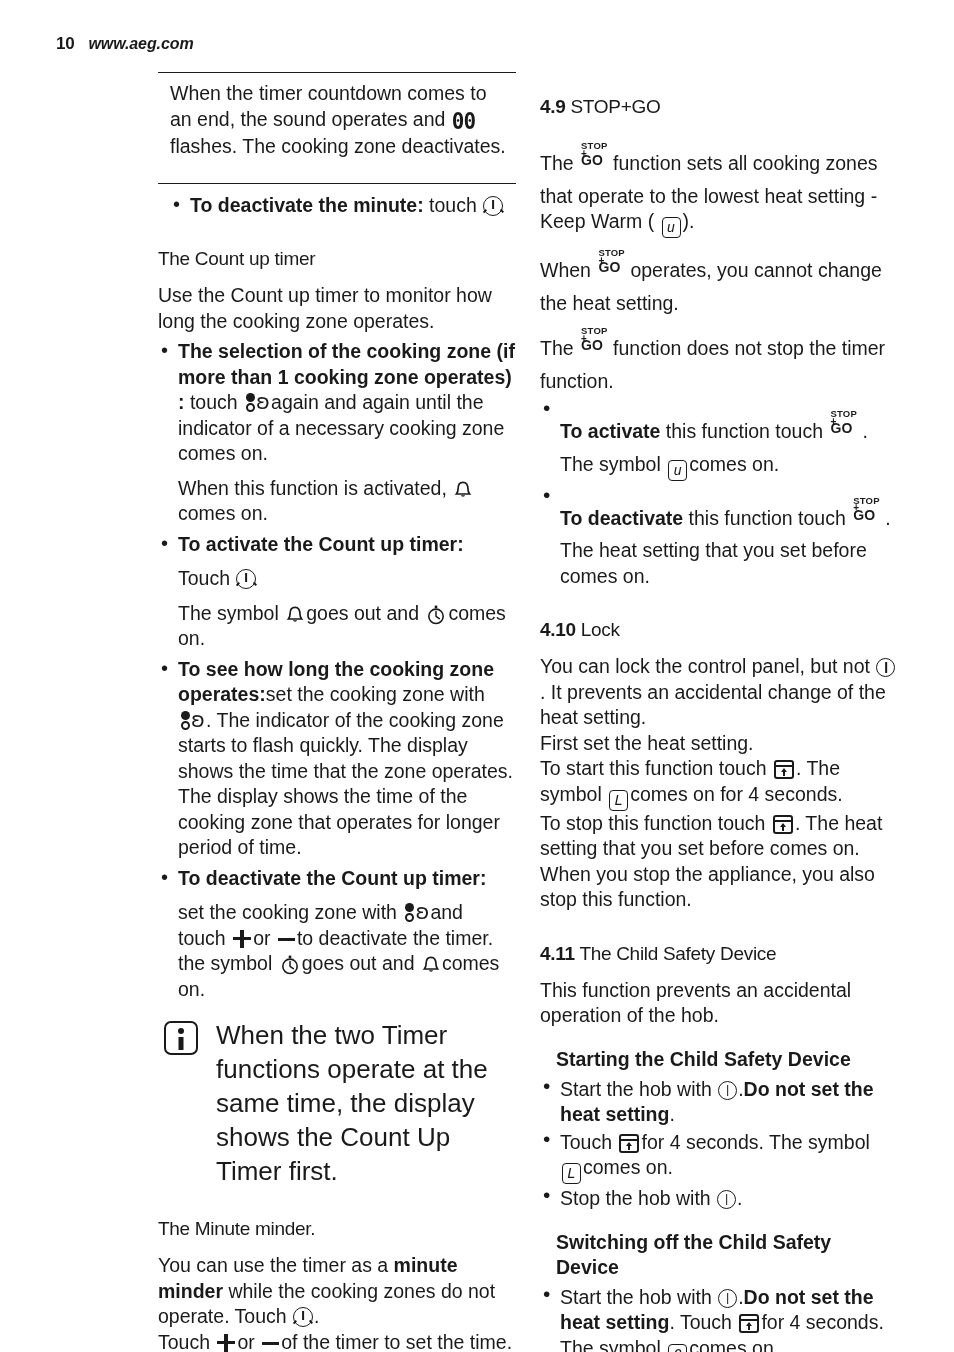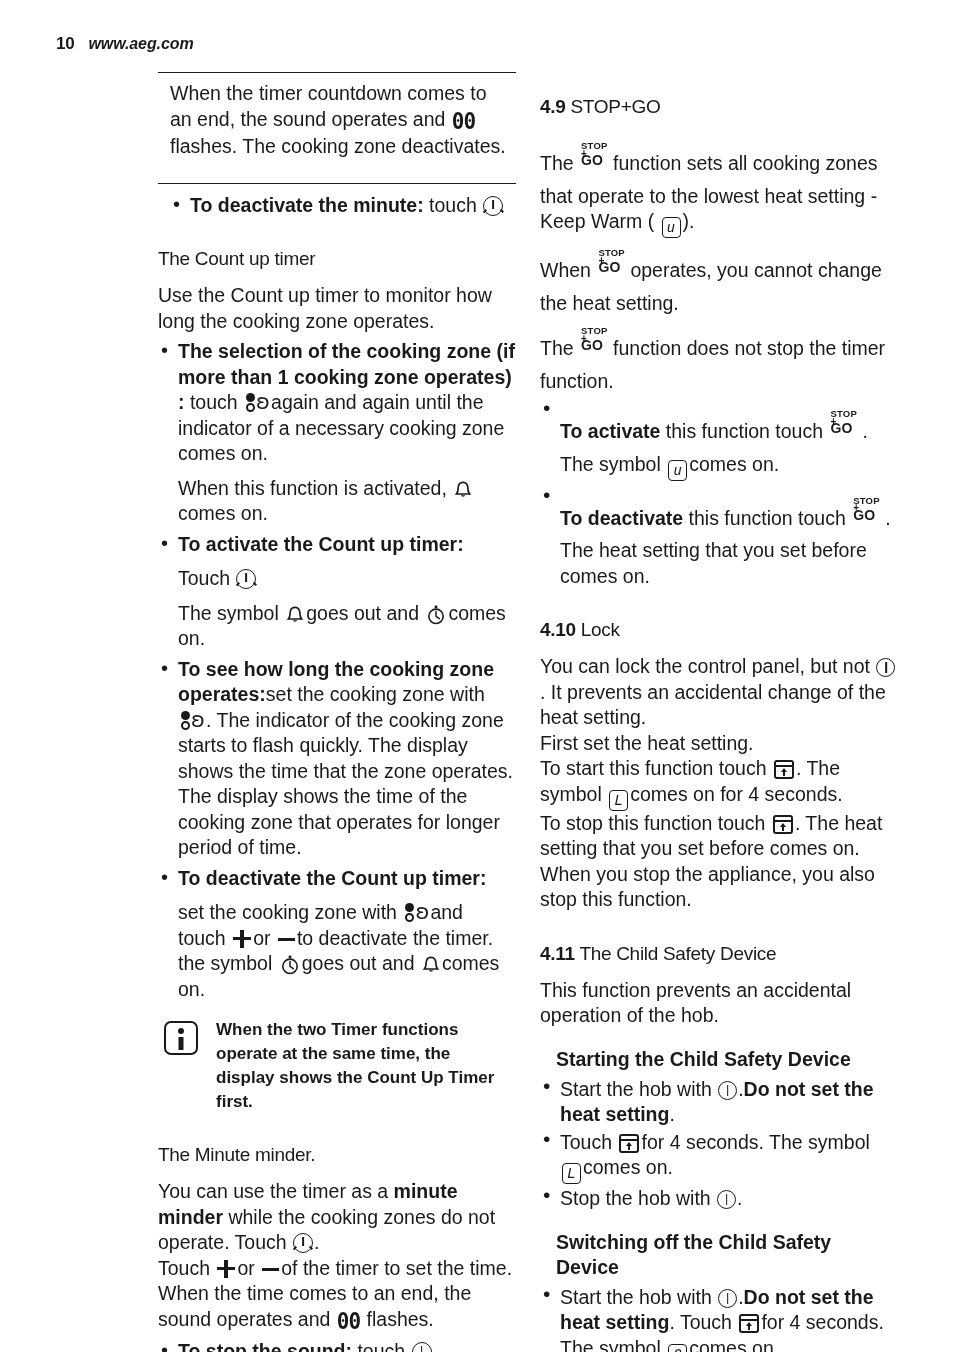--- a/index.html
+++ b/index.html
@@ -108,21 +108,21 @@
     margin-top: 9px;
   }
 
   
   .callout {
     display: flex;
     gap: 18px;
     margin-top: 16px;
     padding-left: 6px;
   }
-  .callout-text { font-size: 17px; line-height: 24px; width: 290px; font-weight: bold; }
+  .callout-text { font-size: 26px; line-height: 34px; width: 290px; }
 
   .ico-info {
     flex: 0 0 auto;
     width: 34px;
     height: 34px;
     border: 2.2px solid #1a1a1a;
     border-radius: 7px;
     position: relative;
     margin-top: 3px;
   }

